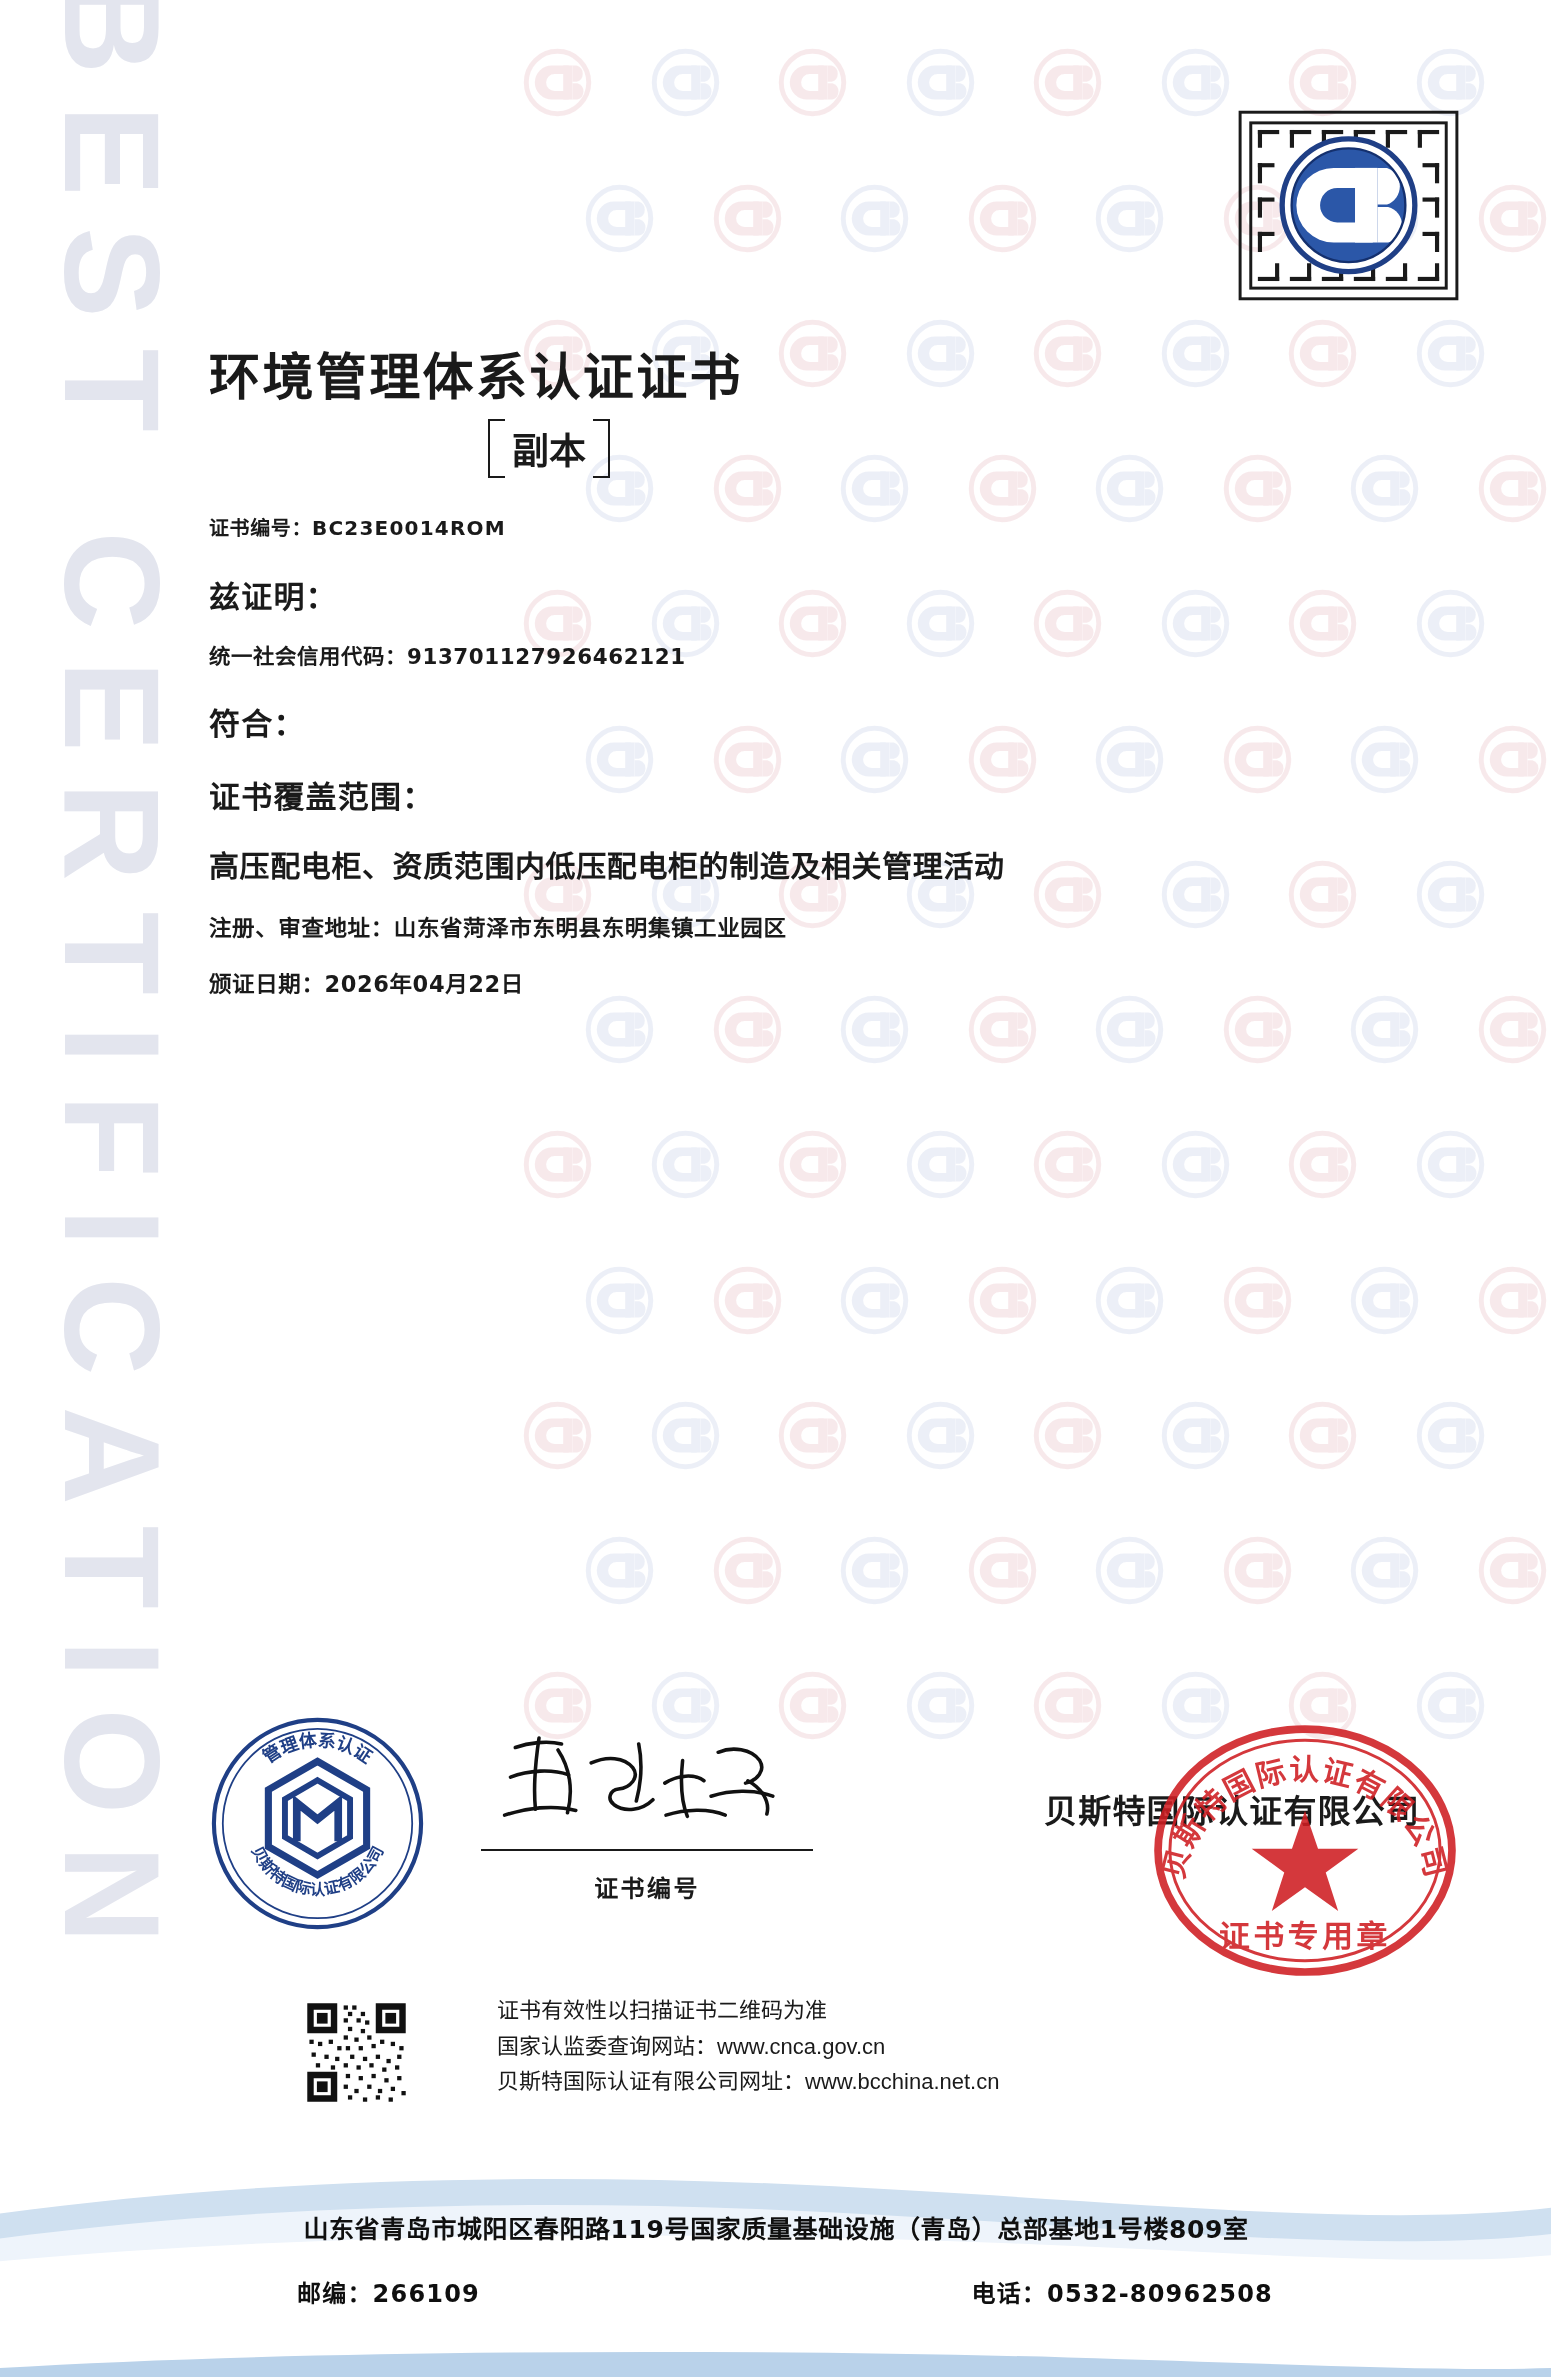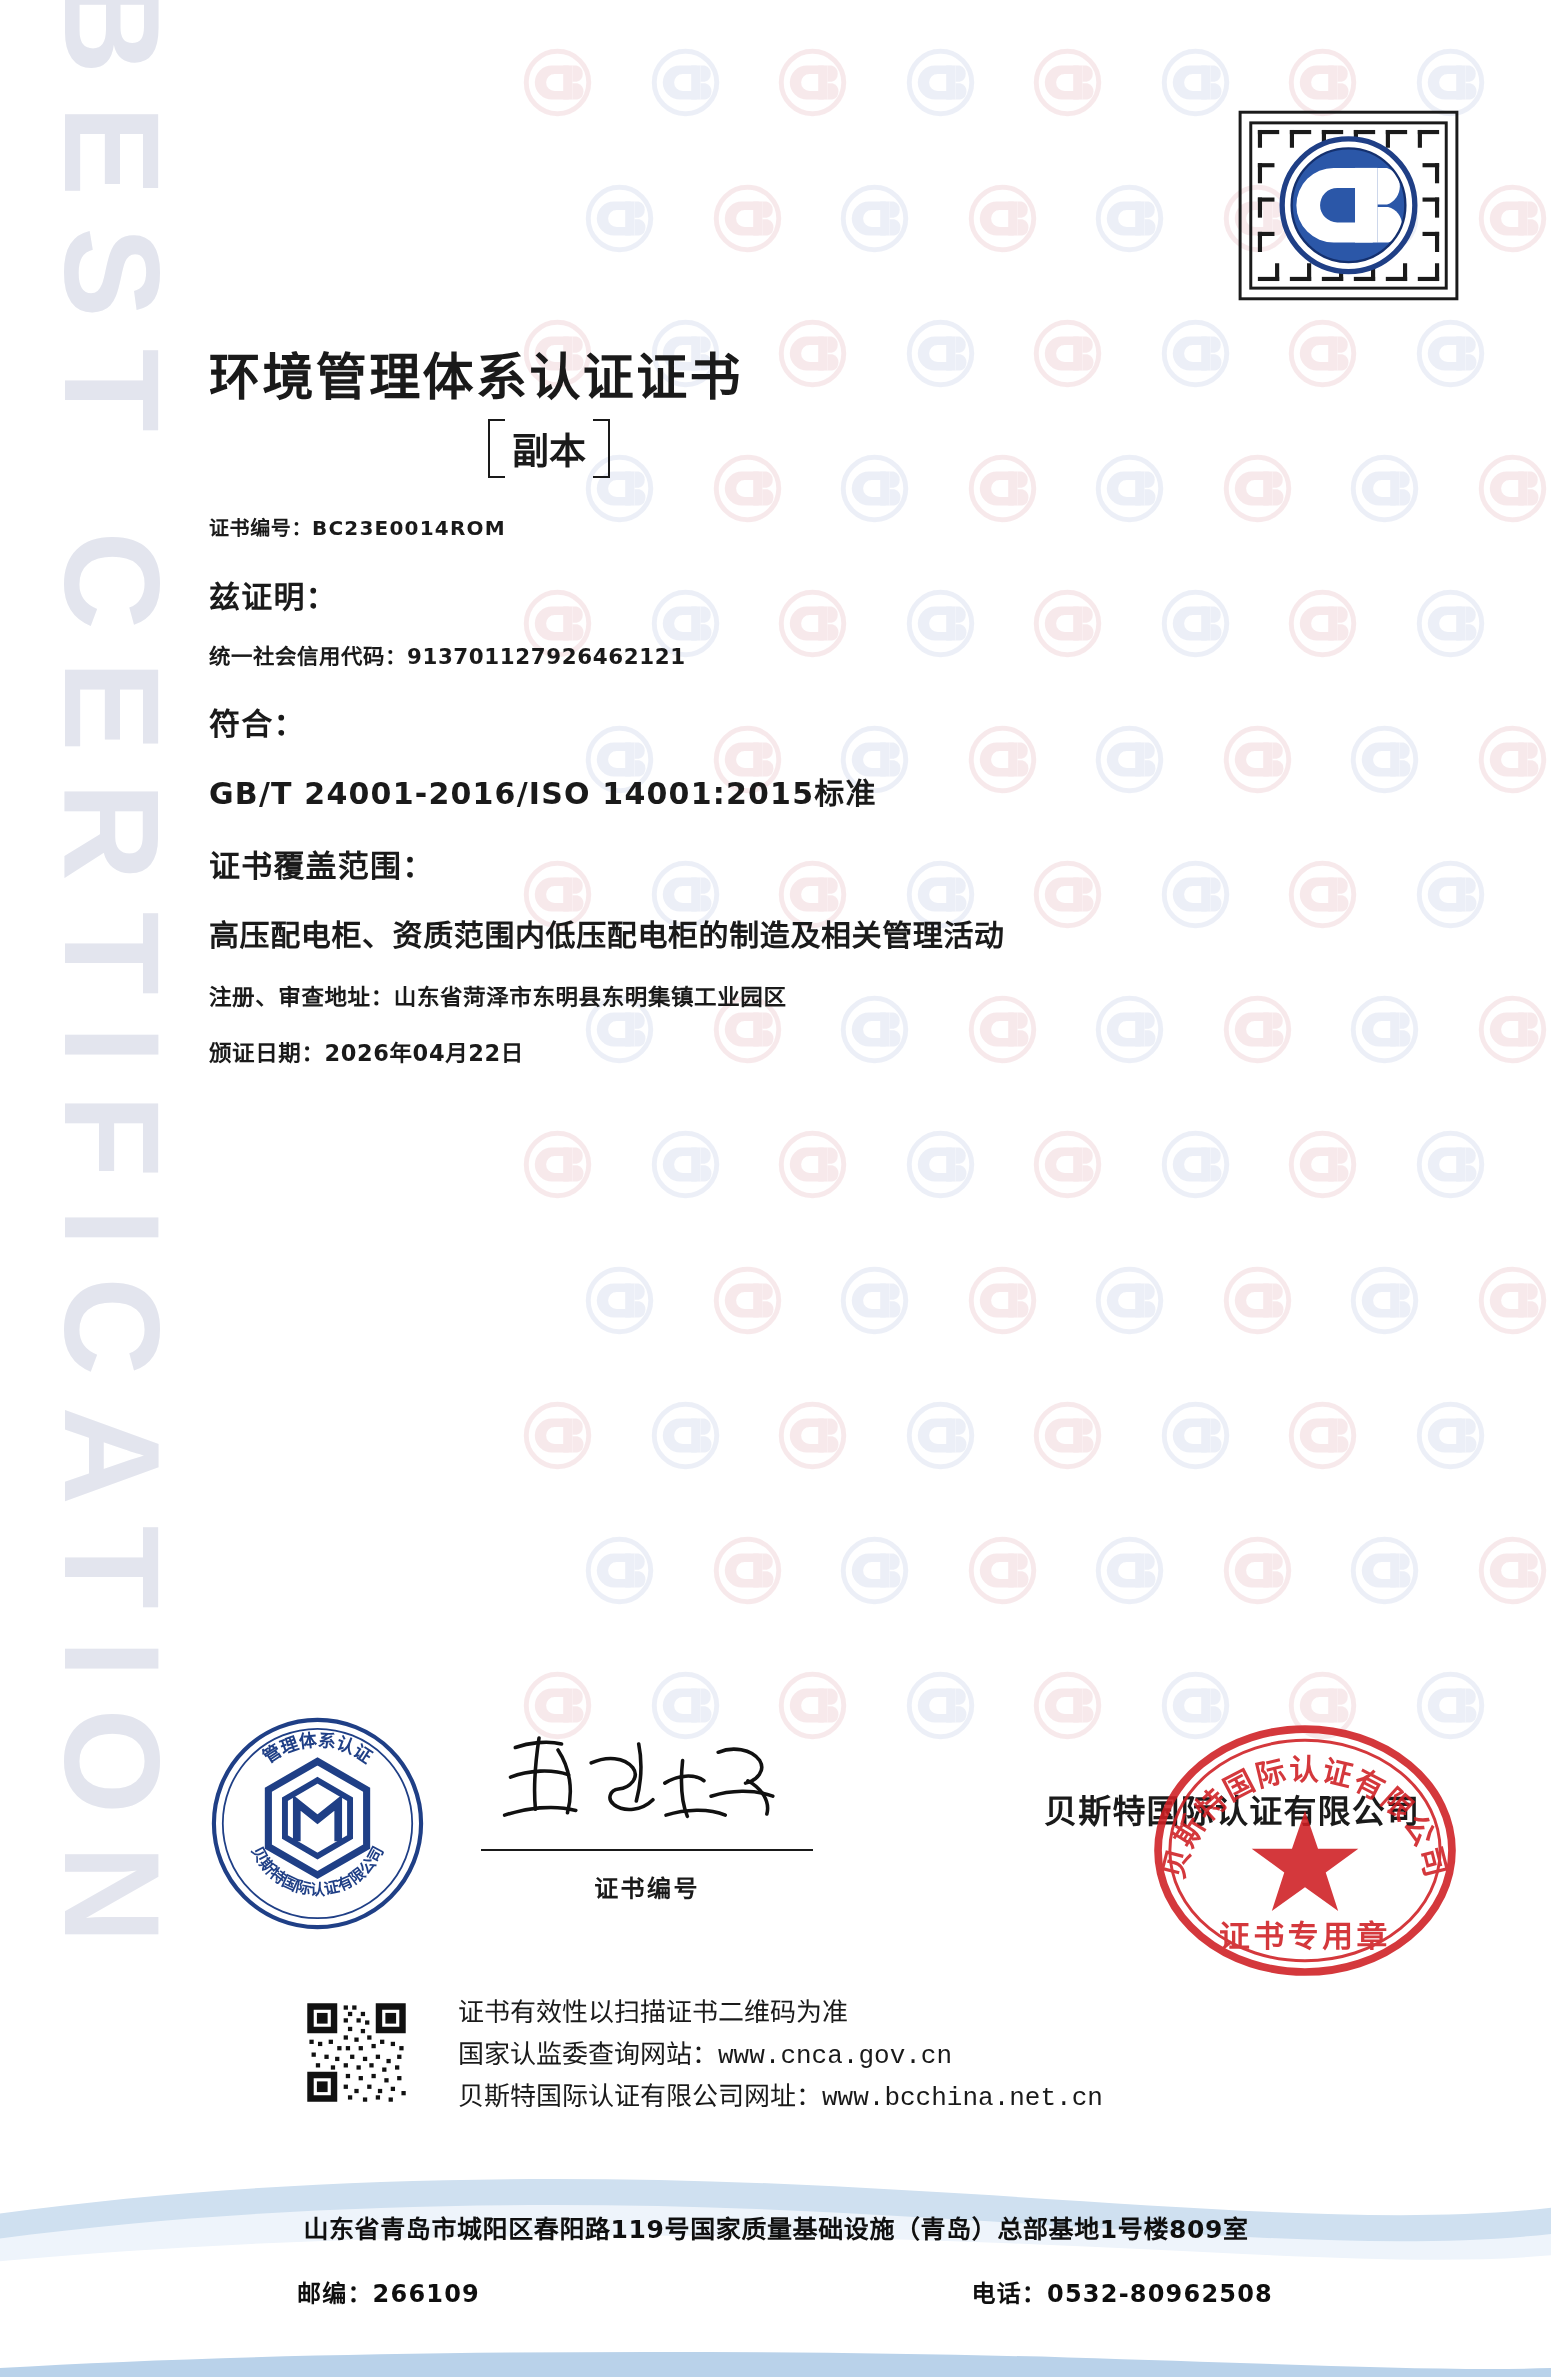--- a/index.html
+++ b/index.html
@@ -256,26 +256,26 @@
     position: absolute;
     left: 303px;
     top: 1999px;
     width: 107px;
     height: 107px;
   }
   .qr-block svg { width: 100%; height: 100%; display: block; }
 
   .notes {
     position: absolute;
-    left: 458px;
+    left: 497px;
     top: 1993px;
-    font-size: 26px;
+    font-size: 22px;
     line-height: 1.62;
     color: #1a1a1a;
-    font-family: Liberation Mono, monospace;
+    font-family: Liberation Sans, sans-serif;
   }
   .notes div { white-space: nowrap; }
 
   
   .footer {
     position: absolute;
     left: 0;
     bottom: 0;
     width: 1552px;
     height: 205px;
@@ -1335,21 +1335,20 @@
     </div>
 
     <div class="cert-no">
       <span class="label">证书编号：</span><span class="value">BC23E0014ROM</span>
     </div>
 
     <div class="lead">兹证明：</div>
     <div class="credit">统一社会信用代码：913701127926462121</div>
 
     <div class="conform">符合：</div>
-    <div class="standard">GB/T 24001-2016/ISO 14001:2015标准</div>
 
     <div class="scope-label">证书覆盖范围：</div>
     <div class="scope-value">高压配电柜、资质范围内低压配电柜的制造及相关管理活动</div>
 
     <div class="addr">注册、审查地址：山东省菏泽市东明县东明集镇工业园区</div>
     <div class="valid-date">颁证日期：2026年04月22日</div>
   </div>
 
   <div class="sign-area">
 

